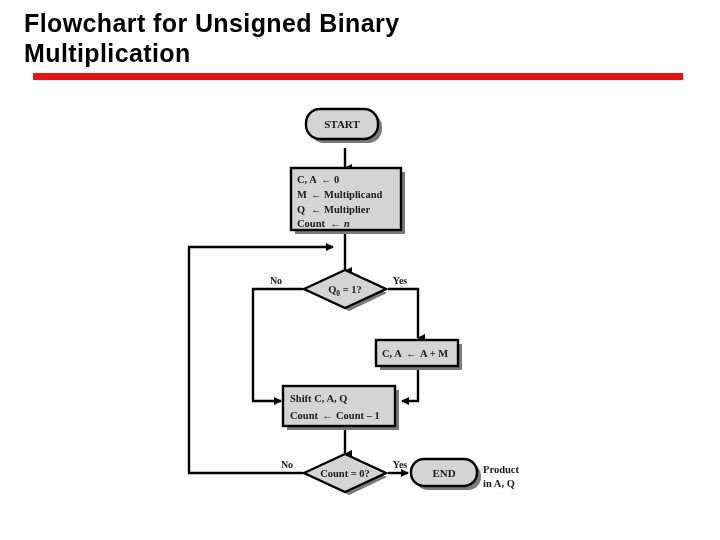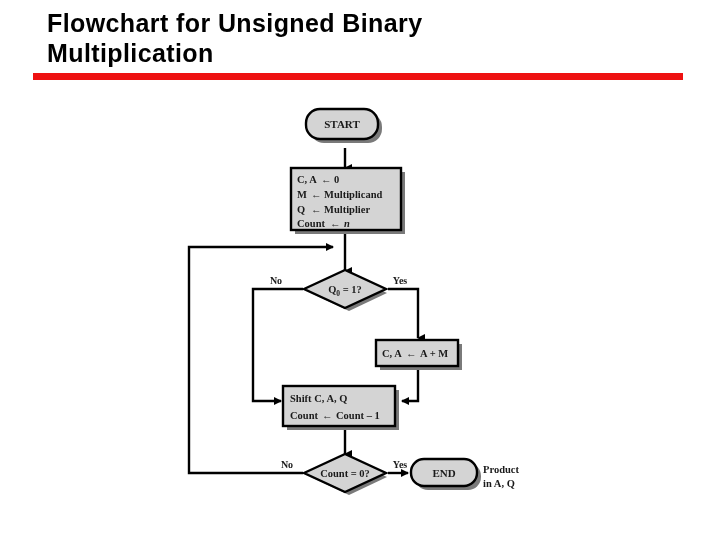--- a/index.html
+++ b/index.html
@@ -14,21 +14,21 @@
     font-family: "Liberation Sans", sans-serif;
   }
   #slide {
     position: relative;
     width: 720px;
     height: 540px;
     background: #ffffff;
   }
   #title-block {
     position: absolute;
-    left: 47px;
+    left: 24px;
     top: 8px;
     width: 660px;
   }
   #title-text {
     font-family: "Liberation Sans", sans-serif;
     font-weight: bold;
     font-size: 25px;
     line-height: 30px;
     letter-spacing: 0.4px;
     color: #000000;

